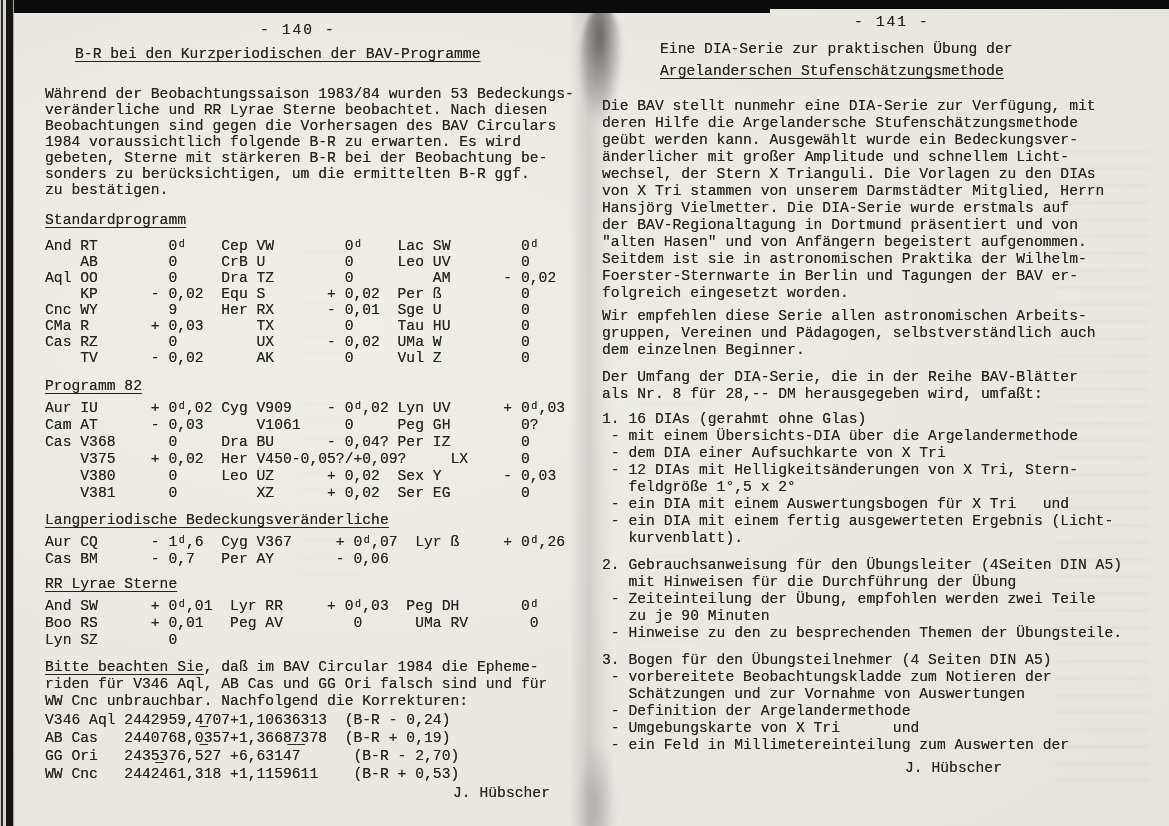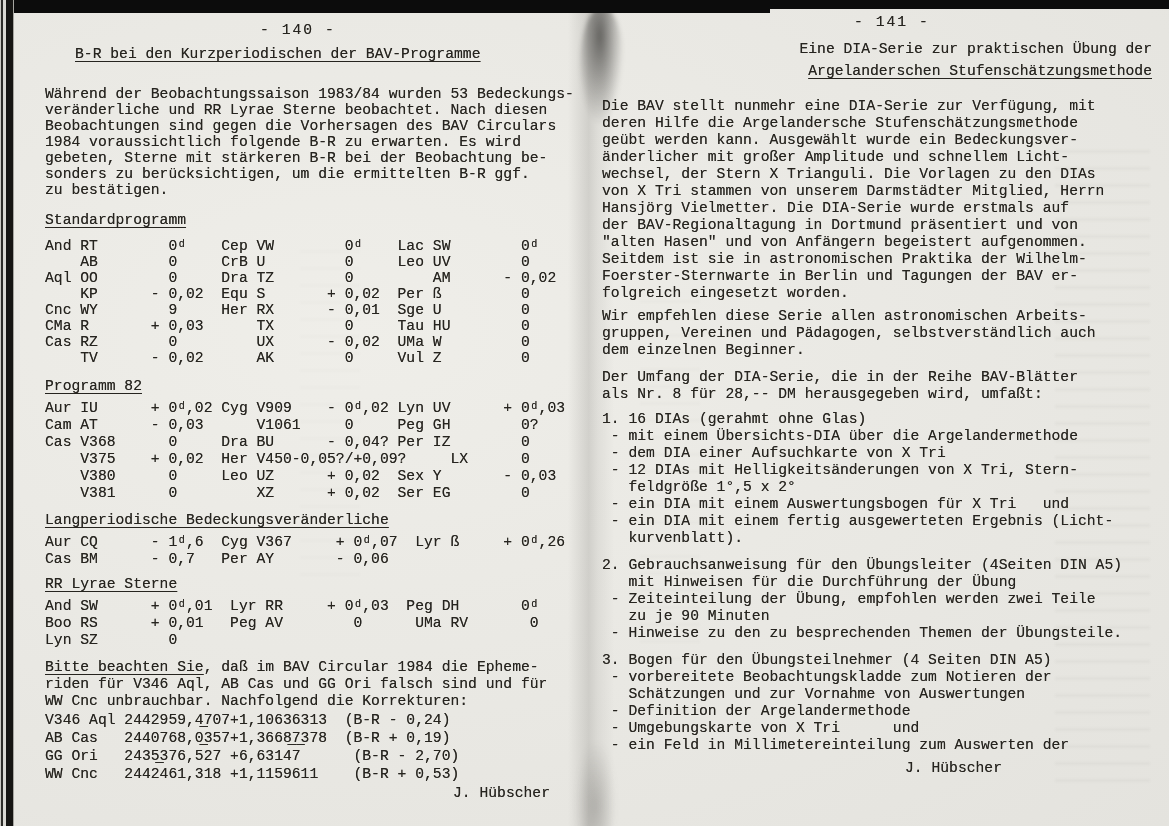--- a/index.html
+++ b/index.html
@@ -39,21 +39,21 @@
   .page-right .para .line{line-height:17px;}
   .rows .line{line-height:16px;}
   .rows.p82 .line,.rows.lang .line,.rows.rr .line{line-height:17px;}
   .rows.corr .line{line-height:18px;}
   .items .line{line-height:17px;}
   .u{text-decoration:underline;text-underline-offset:3px;text-decoration-thickness:1.2px;}
   .pageno{line-height:16px;}
   .pageno.pl{margin-left:215px;margin-bottom:8px;letter-spacing:2px;}
   .pageno.pr{margin-left:252px;letter-spacing:2px;}
   .doc-title{margin:6px 0 24px 30px;line-height:16px;}
-  .title-block{margin:8px 0 0 58px;line-height:22px;text-align:right;}
+  .title-block{margin:8px 0 0 58px;line-height:22px;}
   .sec-head{line-height:16px;}
   .sh-sp{margin:14px 0 10px 0;}
   .sh-p82{margin:12px 0 6px 0;}
   .sh-lang{margin:10px 0 6px 0;}
   .sh-rr{margin:8px 0 6px 0;}
   .note{margin-top:10px;}
   .note .line{line-height:17px;}
   .rows.corr{margin-top:1px;}
   .sig{line-height:17px;}
   .sig.sl{margin:2px 0 0 408px;}

